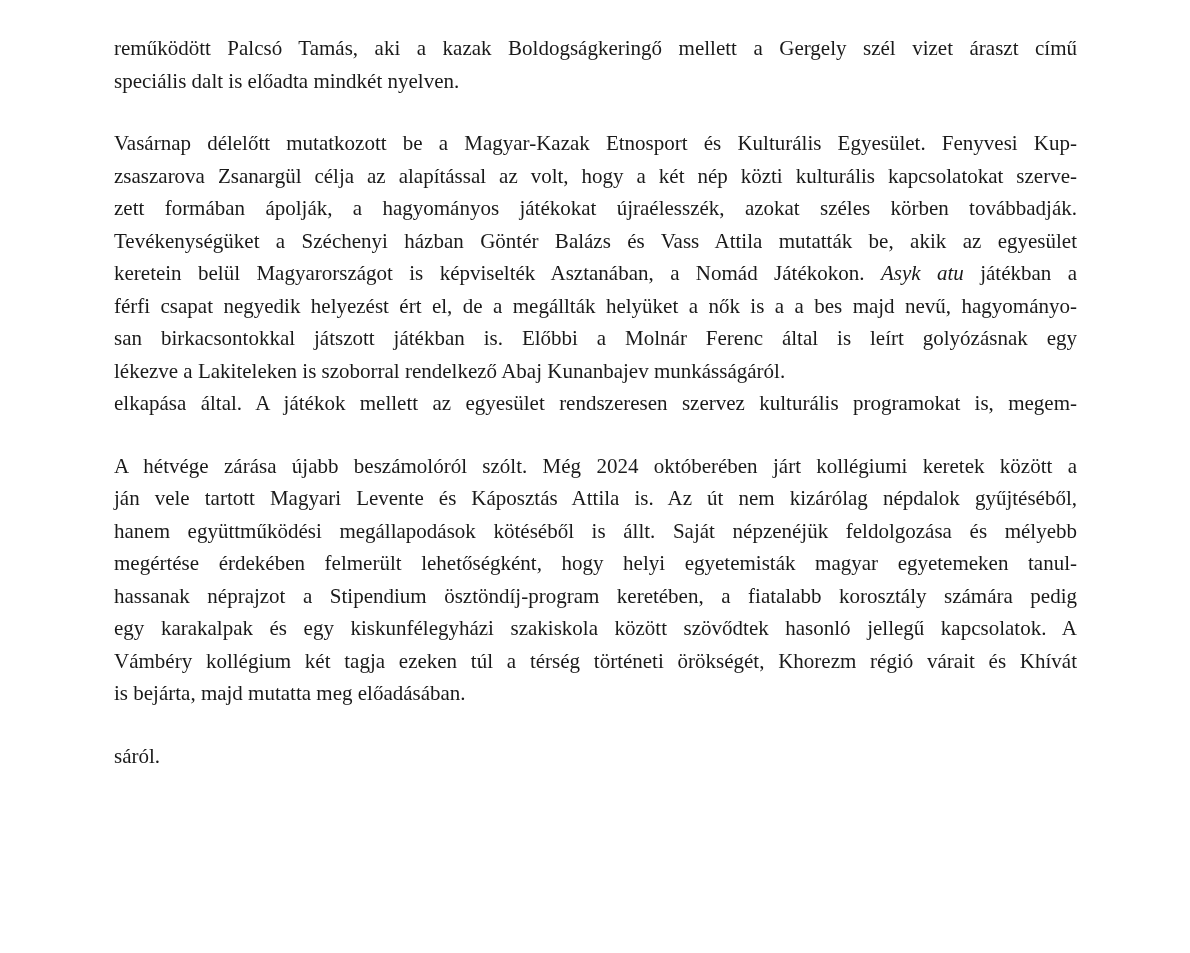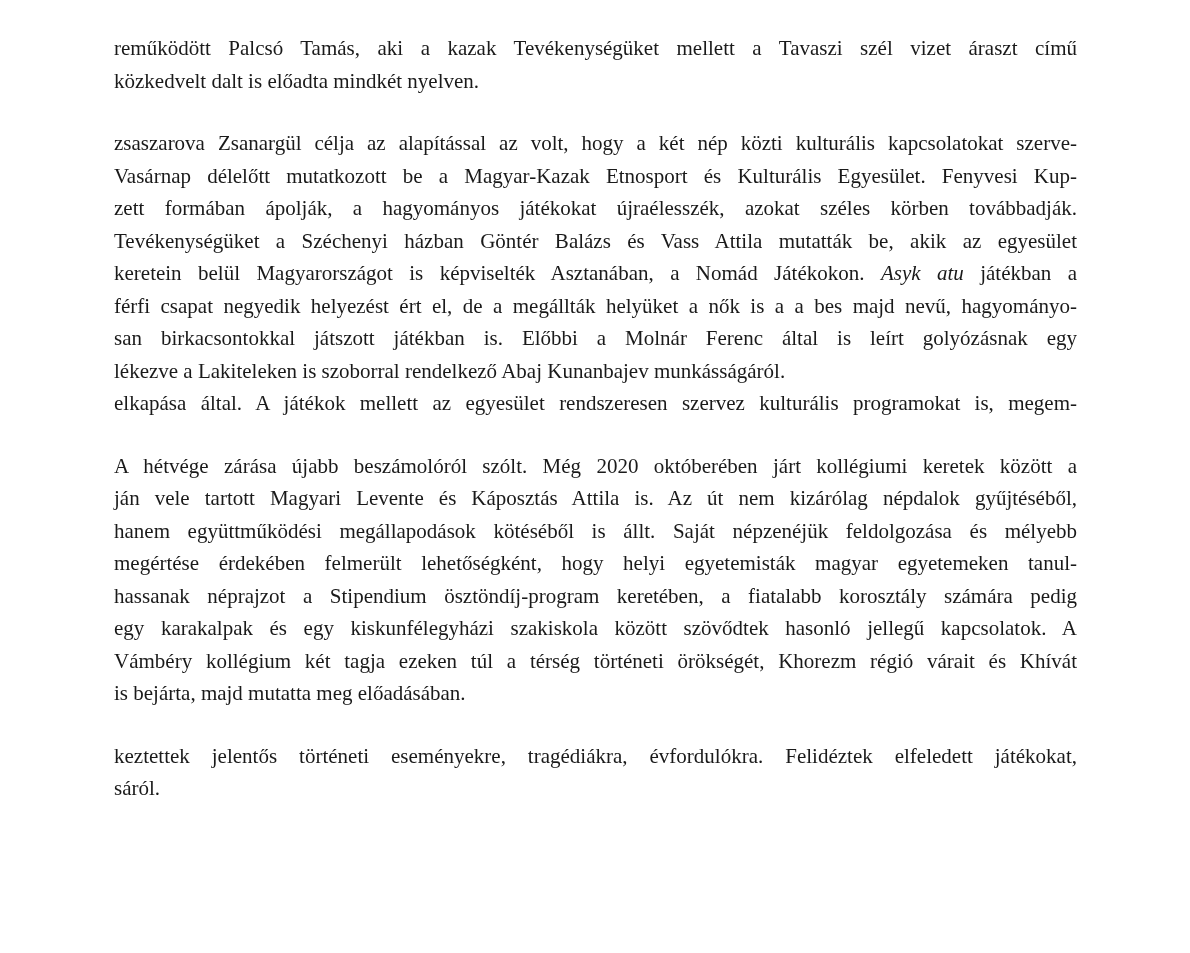--- a/index.html
+++ b/index.html
@@ -36,45 +36,44 @@
       text-align-last: left;
     }
     em { }
   </style>
 </head>
 <body>
 
 <div class="page">
 
   <p class="para">
-    <span class="line-wrap">reműködött Palcsó Tamás, aki a kazak Tevékenységüket mellett a Tavaszi szél vizet áraszt című</span>
-    <span class="line-wrap last">közkedvelt dalt is előadta mindkét nyelven.</span>
+    <span class="line-wrap">reműködött Palcsó Tamás, aki a kazak Boldogságkeringő mellett a Gergely szél vizet áraszt című</span>
+    <span class="line-wrap last">speciális dalt is előadta mindkét nyelven.</span>
   </p>
 
   <p class="para">
+    <span class="line-wrap">Vasárnap délelőtt mutatkozott be a Magyar-Kazak Etnosport és Kulturális Egyesület. Fenyvesi Kup-</span>
     <span class="line-wrap">zsaszarova Zsanargül célja az alapítással az volt, hogy a két nép közti kulturális kapcsolatokat szerve-</span>
-    <span class="line-wrap">Vasárnap délelőtt mutatkozott be a Magyar-Kazak Etnosport és Kulturális Egyesület. Fenyvesi Kup-</span>
     <span class="line-wrap">zett formában ápolják, a hagyományos játékokat újraélesszék, azokat széles körben továbbadják.</span>
     <span class="line-wrap">Tevékenységüket a Széchenyi házban Göntér Balázs és Vass Attila mutatták be, akik az egyesület</span>
     <span class="line-wrap"><span>keretein belül Magyarországot is képviselték Asztanában, a Nomád Játékokon. </span><em>Asyk atu</em><span> játékban a</span></span>
     <span class="line-wrap">férfi csapat negyedik helyezést ért el, de a megállták helyüket a nők is a a bes majd nevű, hagyományo-</span>
     <span class="line-wrap">san birkacsontokkal játszott játékban is. Előbbi a Molnár Ferenc által is leírt golyózásnak egy</span>
     <span class="line-wrap last">lékezve a Lakiteleken is szoborral rendelkező Abaj Kunanbajev munkásságáról.</span>
     <span class="line-wrap">elkapása által. A játékok mellett az egyesület rendszeresen szervez kulturális programokat is, megem-</span>
   </p>
 
   <p class="para">
-    <span class="line-wrap">A hétvége zárása újabb beszámolóról szólt. Még 2020 októberében járt kollégiumi keretek között a</span>
+    <span class="line-wrap">A hétvége zárása újabb beszámolóról szólt. Még 2024 októberében járt kollégiumi keretek között a</span>
     <span class="line-wrap">ján vele tartott Magyari Levente és Káposztás Attila is. Az út nem kizárólag népdalok gyűjtéséből,</span>
     <span class="line-wrap">hanem együttműködési megállapodások kötéséből is állt. Saját népzenéjük feldolgozása és mélyebb</span>
     <span class="line-wrap">megértése érdekében felmerült lehetőségként, hogy helyi egyetemisták magyar egyetemeken tanul-</span>
     <span class="line-wrap">hassanak néprajzot a Stipendium ösztöndíj-program keretében, a fiatalabb korosztály számára pedig</span>
     <span class="line-wrap">egy karakalpak és egy kiskunfélegyházi szakiskola között szövődtek hasonló jellegű kapcsolatok. A</span>
     <span class="line-wrap">Vámbéry kollégium két tagja ezeken túl a térség történeti örökségét, Khorezm régió várait és Khívát</span>
     <span class="line-wrap last">is bejárta, majd mutatta meg előadásában.</span>
   </p>
 
   <p class="para">
-    <span class="line-wrap">keztettek jelentős történeti eseményekre, tragédiákra, évfordulókra. Felidéztek elfeledett játékokat,</span>
     <span class="line-wrap last">sáról.</span>
   </p>
 
 </div>
 
 </body></html>

